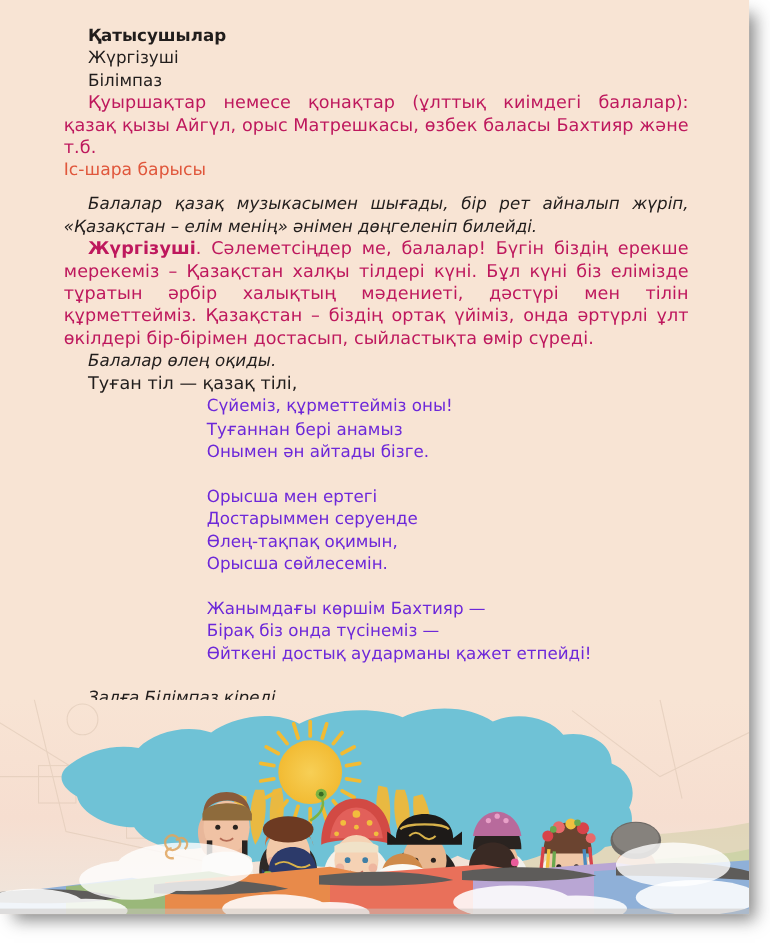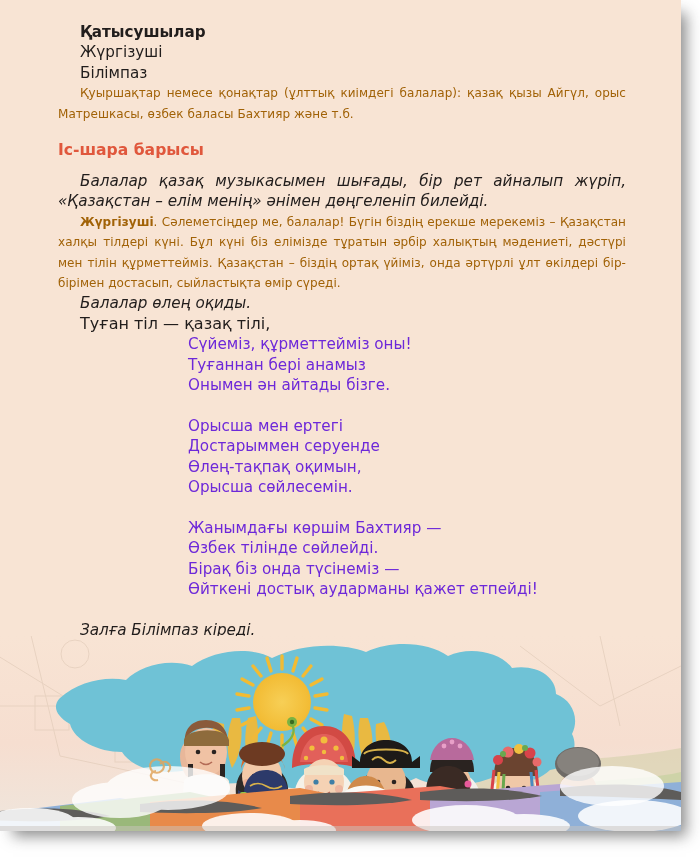--- a/index.html
+++ b/index.html
@@ -26,23 +26,23 @@
   }
 
   .content {
     position: absolute;
     left: 58px;
     top: 22px;
     width: 568px;
   }
 
   .ln {
-    font-size: 12px;
-    line-height: 20.4px;
-    color: #a16207;
+    font-size: 16px;
+    line-height: 20.4px;
+    color: #be185d;
     text-align: justify;
     text-align-last: left;
     letter-spacing: 0.05px;
   }
 
   .b { font-weight: bold; }
 
   .indent { text-indent: 22px; }
 
   .roster-name {
@@ -54,23 +54,23 @@
   .roster-title {
     font-size: 15.2px;
     line-height: 20.4px;
     color: #211d1c;
     padding-left: 22px;
     font-weight: bold;
   }
 
   .section-heading {
     font-size: 15.6px;
-    font-weight: bold;
+    font-weight: normal;
     color: #e0573c;
-    margin-top: 17px;
+    margin-top: 1px;
     margin-bottom: 12px;
   }
 
   .stage-dir {
     font-style: italic;
     font-size: 15.2px;
     line-height: 20.4px;
     color: #211d1c;
     text-align: justify;
     text-align-last: left;
@@ -134,21 +134,20 @@
       <div class="poem-line">Сүйеміз, құрметтейміз оны!</div>
       <div class="poem-line">Туғаннан бері анамыз</div>
       <div class="poem-line">Онымен ән айтады бізге.</div>
       <div class="stanza-gap"></div>
       <div class="poem-line">Орысша мен ертегі</div>
       <div class="poem-line">Достарыммен серуенде</div>
       <div class="poem-line">Өлең-тақпақ оқимын,</div>
       <div class="poem-line">Орысша сөйлесемін.</div>
       <div class="stanza-gap"></div>
       <div class="poem-line">Жанымдағы көршім Бахтияр —</div>
-      <div class="poem-line">Өзбек тілінде сөйлейді.</div>
       <div class="poem-line">Бірақ біз онда түсінеміз —</div>
       <div class="poem-line">Өйткені достық аударманы қажет етпейді!</div>
     </div>
 
     <div class="gap-med"></div>
 
     <div class="stage-dir">Залға Білімпаз кіреді.</div>
 
     <div class="ln indent"><span class="b">Білімпаз</span><span>. </span><span>Сәлем, балалар! Мен сендерге достық тілдері туралы әңгімелеп беруге келдім. Олар бір емес – көп-ақ! Ендеше, бірге ел-</span></div>
 

